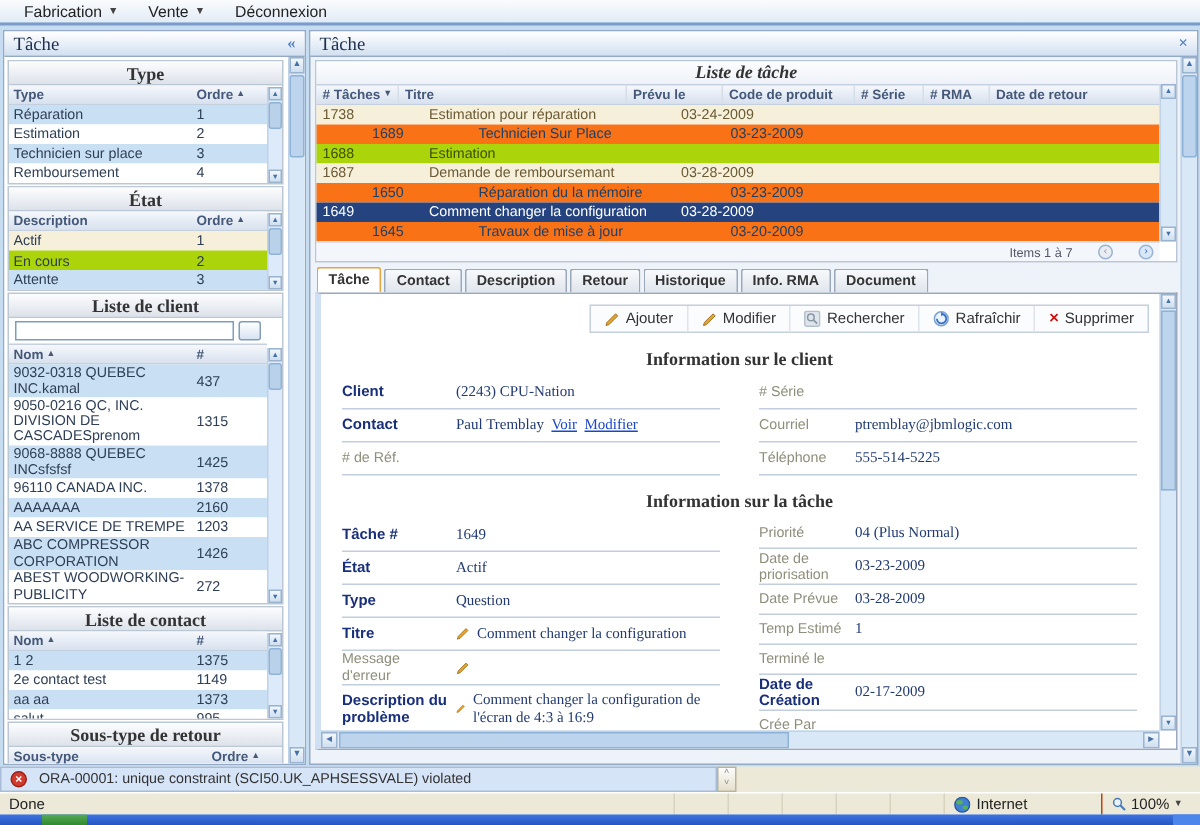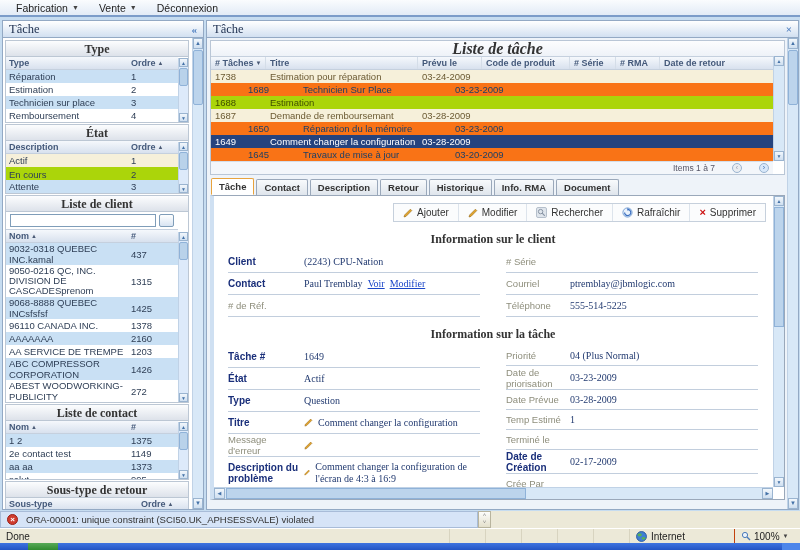--- a/index.html
+++ b/index.html
@@ -61,28 +61,28 @@
   .vscroll .thumb { position:absolute; top:12px; left:0; right:0; height:55px; background:#bcd4ec; border:1px solid #8fb2d8; border-radius:2px; cursor:pointer; }
 
   
   .rp { position:absolute; left:206px; top:1px; width:593px; height:490px; background:#eef3f9; border:1px solid #93a9c4; }
   .rp-body { position:relative; height:471px; }
   .rp-inner { margin-right:12px; height:100%; padding:2px 0 0 3px; }
 
   
   .grid { position:relative; border:1px solid #b9c6d6; background:#fff; margin-right:1px; }
   .grid-title { height:15px; line-height:15px; text-align:center; background:linear-gradient(#fcfdfe,#eef2f8);
-    font-family:"Liberation Serif", serif; font-style:italic; font-weight:bold; font-size:16px; color:#333; }
+    font-family:"Liberation Serif", serif; font-style:italic; font-weight:bold; font-size:12px; color:#333; }
   .gcols { display:flex; height:14px; align-items:center; background:linear-gradient(#f5f8fc,#d8e1ee);
     border-top:1px solid #c5d0de; border-bottom:1px solid #c5d0de; font-weight:bold; font-size:9px; color:#44597a; margin-right:11px; }
   .gcols > div, .grow > div { padding:0 4px; border-right:1px solid #d4dde8; overflow:hidden; white-space:nowrap; height:100%; display:flex; align-items:center; gap:2px; }
   .grow > div { border-right:none; }
   .c1{width:55px;flex:none;} .c2{width:152px;flex:none;} .c3{width:64px;flex:none;} .c4{width:88px;flex:none;}
   .c5{width:46px;flex:none;} .c6{width:44px;flex:none;} .c7{flex:1;border-right:none!important;}
-  .grow { display:flex; height:13px; align-items:center; font-size:9.5px; margin-right:11px; cursor:default; }
+  .grow { display:flex; height:13px; align-items:center; font-size:9.5px; margin-right:11px; cursor:default;gap:16px; }
   .g-cream { background:#f6f0da; color:#6b5a33; }
   .g-blue  { background:#f97316; color:#1d3f66;padding-left:33px; }
   .g-green { background:#abd50a; color:#3f4d00; }
   .g-sel   { background:#25437e; color:#fff; }
   .gfoot { display:flex; justify-content:flex-end; align-items:center; gap:17px; height:13px; background:#f3f6fa;
     border-top:1px solid #d4dde8; font-size:8.5px; color:#556; padding-right:4px; margin-right:11px; }
   .pgbtn { width:10px; height:10px; border-radius:50%; border:1px solid #9ab4d0; font-size:7px; line-height:8px; text-align:center; cursor:pointer; }
   .pgbtn.prev { background:#e9edf2; color:#99a; }
   .pgbtn.next { background:#d8e8fa; color:#3a6db0; }
   .gscroll { position:absolute; right:0; top:15px; bottom:13px; width:11px; background:#d8e8f7; border-left:1px solid #c0d2e6; }

